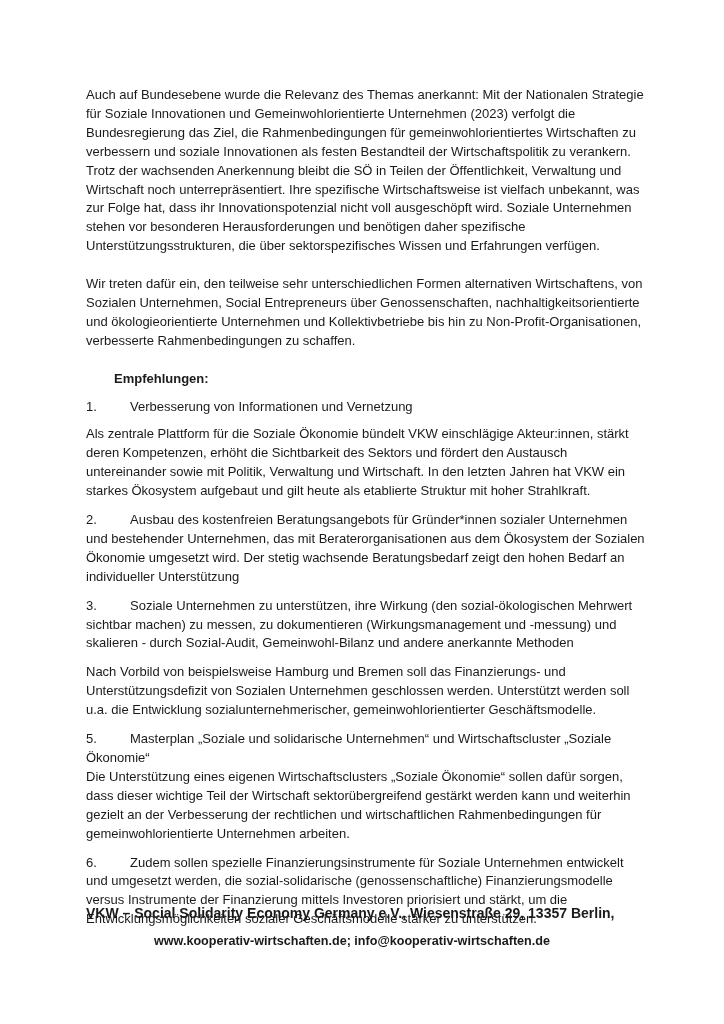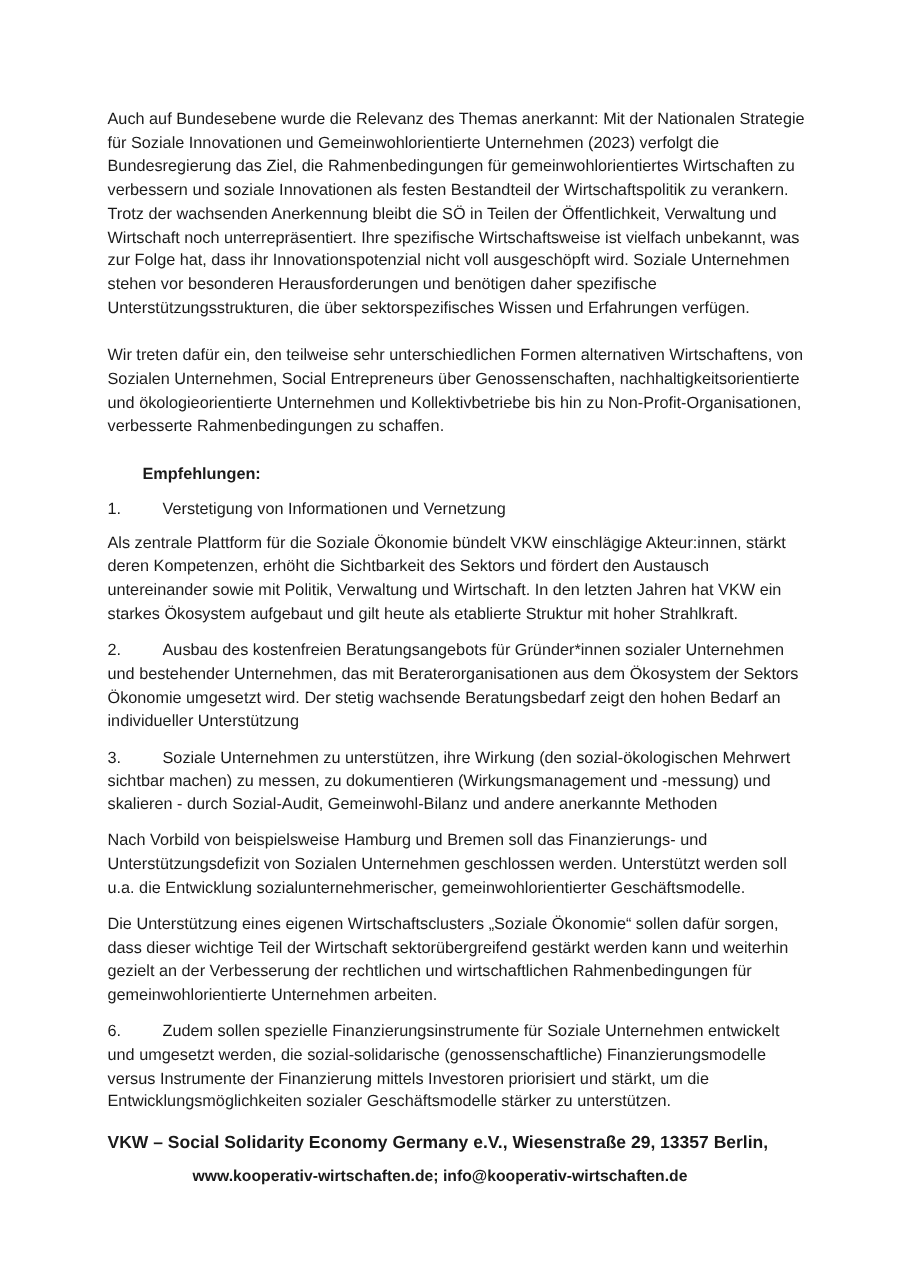--- a/index.html
+++ b/index.html
@@ -19,37 +19,38 @@
 </head>
 <body>
 
 <div class="page">
   <p class="para">Auch auf Bundesebene wurde die Relevanz des Themas anerkannt: Mit der Nationalen Strategie für Soziale Innovationen und Gemeinwohlorientierte Unternehmen (2023) verfolgt die Bundesregierung das Ziel, die Rahmenbedingungen für gemeinwohlorientiertes Wirtschaften zu verbessern und soziale Innovationen als festen Bestandteil der Wirtschaftspolitik zu verankern. Trotz der wachsenden Anerkennung bleibt die SÖ in Teilen der Öffentlichkeit, Verwaltung und Wirtschaft noch unterrepräsentiert. Ihre spezifische Wirtschaftsweise ist vielfach unbekannt, was zur Folge hat, dass ihr Innovationspotenzial nicht voll ausgeschöpft wird. Soziale Unternehmen stehen vor besonderen Herausforderungen und benötigen daher spezifische Unterstützungsstrukturen, die über sektorspezifisches Wissen und Erfahrungen verfügen.</p>
   <p class="para">Wir treten dafür ein, den teilweise sehr unterschiedlichen Formen alternativen Wirtschaftens, von Sozialen Unternehmen, Social Entrepreneurs über Genossenschaften, nachhaltigkeitsorientierte und ökologieorientierte Unternehmen und Kollektivbetriebe bis hin zu Non-Profit-Organisationen, verbesserte Rahmenbedingungen zu schaffen.</p>
 
   <p class="heading">Empfehlungen:</p>
 
   <div class="item">
-    <p style="margin-bottom:8px;"><span class="num">1.</span><span>Verstetigung von Informationen und Vernetzung</span></p>
+    <p style="margin-bottom:8px;"><span class="num">1.</span><span>Verbesserung von Informationen und Vernetzung</span></p>
     <p>Als zentrale Plattform für die Soziale Ökonomie bündelt VKW einschlägige Akteur:innen, stärkt deren Kompetenzen, erhöht die Sichtbarkeit des Sektors und fördert den Austausch untereinander sowie mit Politik, Verwaltung und Wirtschaft. In den letzten Jahren hat VKW ein starkes Ökosystem aufgebaut und gilt heute als etablierte Struktur mit hoher Strahlkraft.</p>
   </div>
 
   <div class="item">
-    <p><span class="num">2.</span><span>Ausbau des kostenfreien Beratungsangebots für Gründer*innen sozialer Unternehmen und bestehender Unternehmen, das mit Beraterorganisationen aus dem Ökosystem der Sektors Ökonomie umgesetzt wird. Der stetig wachsende Beratungsbedarf zeigt den hohen Bedarf an individueller Unterstützung</span></p>
+    <p><span class="num">2.</span><span>Ausbau des kostenfreien Beratungsangebots für Gründer*innen sozialer Unternehmen und bestehender Unternehmen, das mit Beraterorganisationen aus dem Ökosystem der Sozialen Ökonomie umgesetzt wird. Der stetig wachsende Beratungsbedarf zeigt den hohen Bedarf an individueller Unterstützung</span></p>
   </div>
 
   <div class="item">
     <p><span class="num">3.</span><span>Soziale Unternehmen zu unterstützen, ihre Wirkung (den sozial-ökologischen Mehrwert sichtbar machen) zu messen, zu dokumentieren (Wirkungsmanagement und -messung) und skalieren - durch Sozial-Audit, Gemeinwohl-Bilanz und andere anerkannte Methoden</span></p>
   </div>
 
   <div class="item">
     <p>Nach Vorbild von beispielsweise Hamburg und Bremen soll das Finanzierungs- und Unterstützungsdefizit von Sozialen Unternehmen geschlossen werden. Unterstützt werden soll u.a. die Entwicklung sozialunternehmerischer, gemeinwohlorientierter Geschäftsmodelle.</p>
   </div>
 
   <div class="item">
+    <p><span class="num">5.</span><span>Masterplan „Soziale und solidarische Unternehmen“ und Wirtschaftscluster „Soziale Ökonomie“</span></p>
     <p>Die Unterstützung eines eigenen Wirtschaftsclusters „Soziale Ökonomie“ sollen dafür sorgen, dass dieser wichtige Teil der Wirtschaft sektorübergreifend gestärkt werden kann und weiterhin gezielt an der Verbesserung der rechtlichen und wirtschaftlichen Rahmenbedingungen für gemeinwohlorientierte Unternehmen arbeiten.</p>
   </div>
 
   <div class="item">
     <p><span class="num">6.</span><span>Zudem sollen  spezielle Finanzierungsinstrumente für Soziale Unternehmen entwickelt und umgesetzt werden, die sozial-solidarische (genossenschaftliche) Finanzierungsmodelle versus Instrumente der Finanzierung mittels Investoren priorisiert und stärkt, um die Entwicklungsmöglichkeiten sozialer Geschäftsmodelle stärker zu unterstützen.</span></p>
   </div>
 </div>
 
 <div class="footer-1">VKW – Social Solidarity Economy Germany e.V., Wiesenstraße 29, 13357 Berlin,</div>
 <div class="footer-2">www.kooperativ-wirtschaften.de; info@kooperativ-wirtschaften.de</div>

